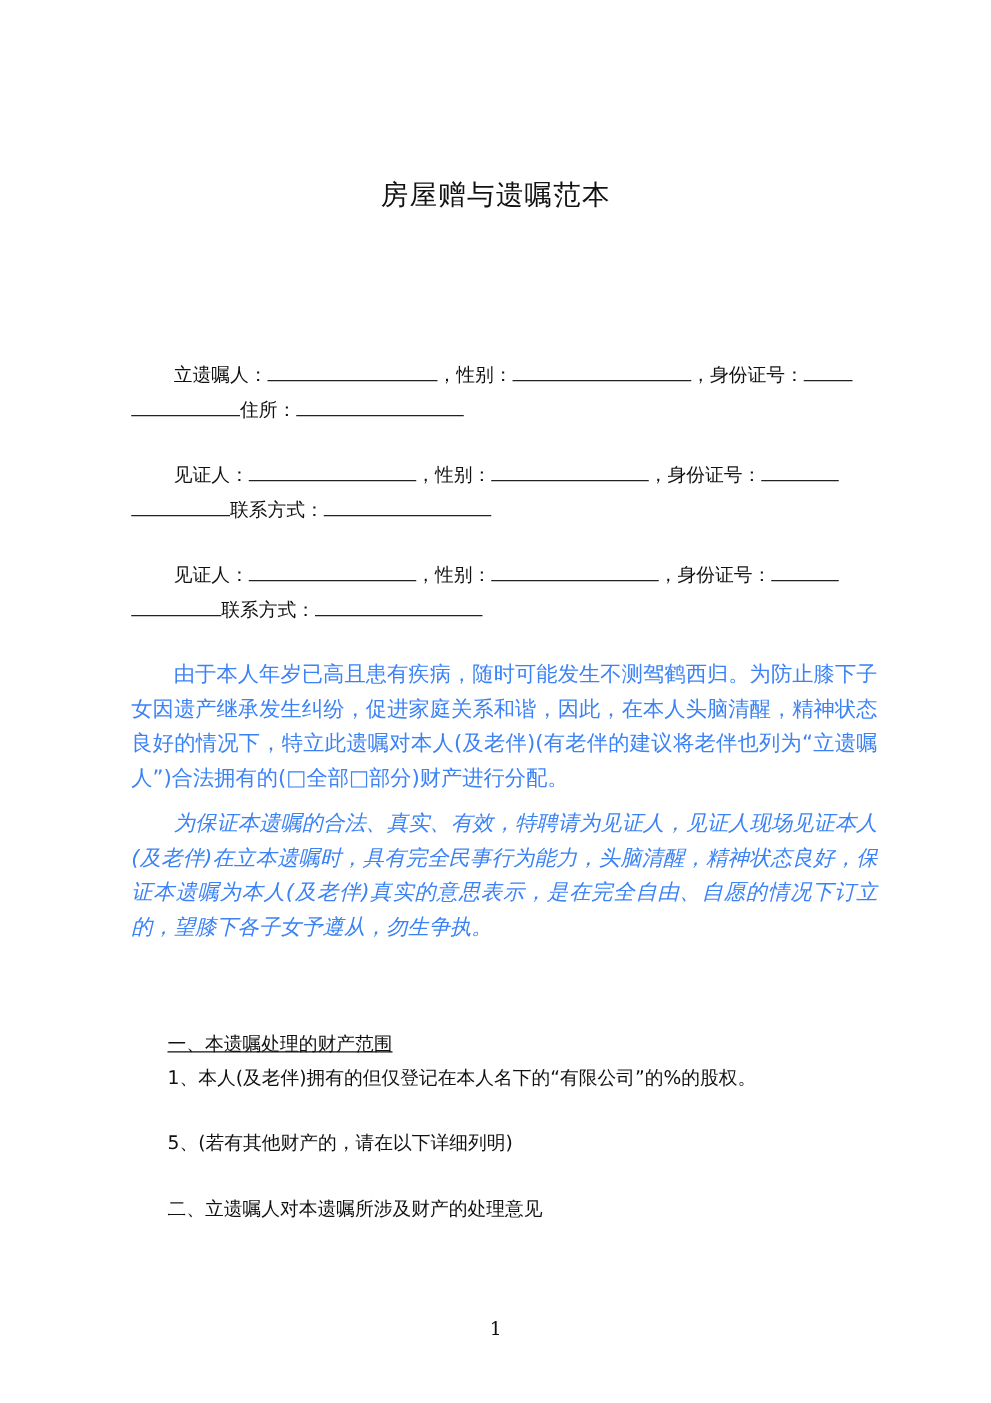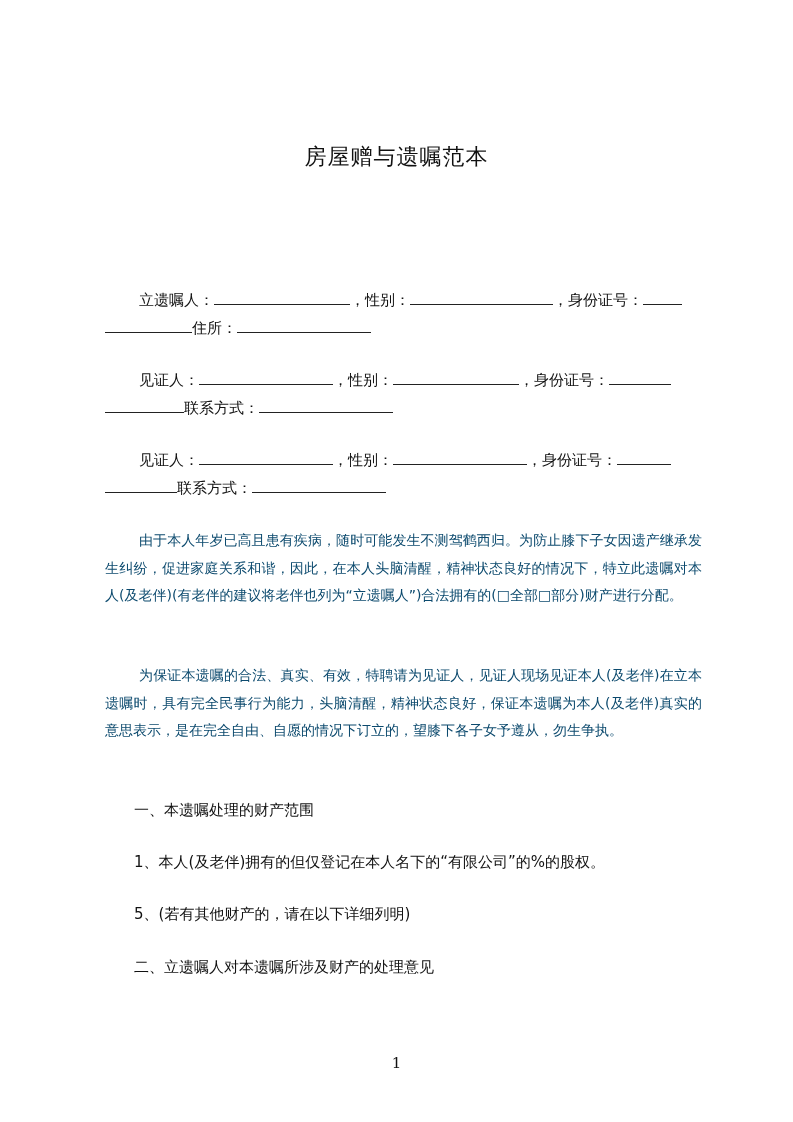--- a/index.html
+++ b/index.html
@@ -30,26 +30,26 @@
       text-align: center;
       font-size: 22px;
       line-height: 30px;
       letter-spacing: 1px;
       color: #111;
     }
     .para {
       position: absolute;
       left: 105px;
       width: 597px;
-      font-size: 14px;
+      font-size: 17px;
       line-height: 27.5px;
       text-indent: 34px;
       text-align: justify;
       word-break: break-all;
-      color: #0c4a6e;
+      color: #3b82f6;
     }
     .line {
       position: absolute;
       left: 105px;
       width: 597px;
       font-size: 15px;
       line-height: 28px;
       color: #111;
       white-space: nowrap;
     }
@@ -95,22 +95,22 @@
 
   <div class="line indent" style="top:446px;">
     <span>见证人：</span><span class="blank" style="width:134px;"></span><span>，性别：</span><span class="blank" style="width:134px;"></span><span>，身份证号：</span><span class="blank" style="width:54px;"></span>
   </div>
   <div class="line" style="top:474px;">
     <span class="blank" style="width:72px;"></span><span>联系方式：</span><span class="blank" style="width:134px;"></span>
   </div>
 
   <div class="para" style="top:527px;">由于本人年岁已高且患有疾病，随时可能发生不测驾鹤西归。为防止膝下子女因遗产继承发生纠纷，促进家庭关系和谐，因此，在本人头脑清醒，精神状态良好的情况下，特立此遗嘱对本人(及老伴)(有老伴的建议将老伴也列为“立遗嘱人”)合法拥有的(□全部□部分)财产进行分配。</div>
 
-  <div class="para" style="top:662px;">为保证本遗嘱的合法、真实、有效，特聘请为见证人，见证人现场见证本人(及老伴)在立本遗嘱时，具有完全民事行为能力，头脑清醒，精神状态良好，保证本遗嘱为本人(及老伴)真实的意思表示，是在完全自由、自愿的情况下订立的，望膝下各子女予遵从，勿生争执。</div>
+  <div class="para" style="top:646px;font-style:italic;">为保证本遗嘱的合法、真实、有效，特聘请为见证人，见证人现场见证本人(及老伴)在立本遗嘱时，具有完全民事行为能力，头脑清醒，精神状态良好，保证本遗嘱为本人(及老伴)真实的意思表示，是在完全自由、自愿的情况下订立的，望膝下各子女予遵从，勿生争执。</div>
 
-  <div class="line sub" style="top:796px;">一、本遗嘱处理的财产范围</div>
+  <div class="line sub" style="top:821px;text-decoration:underline;">一、本遗嘱处理的财产范围</div>
   <div class="line sub" style="top:848px;">1、本人(及老伴)拥有的但仅登记在本人名下的“有限公司”的%的股权。</div>
   <div class="line sub" style="top:900px;">5、(若有其他财产的，请在以下详细列明)</div>
 
   <div class="line sub" style="top:953px;">二、立遗嘱人对本遗嘱所涉及财产的处理意见</div>
 
   <div class="page-number">1</div>
 </div>
 
 </body></html>

